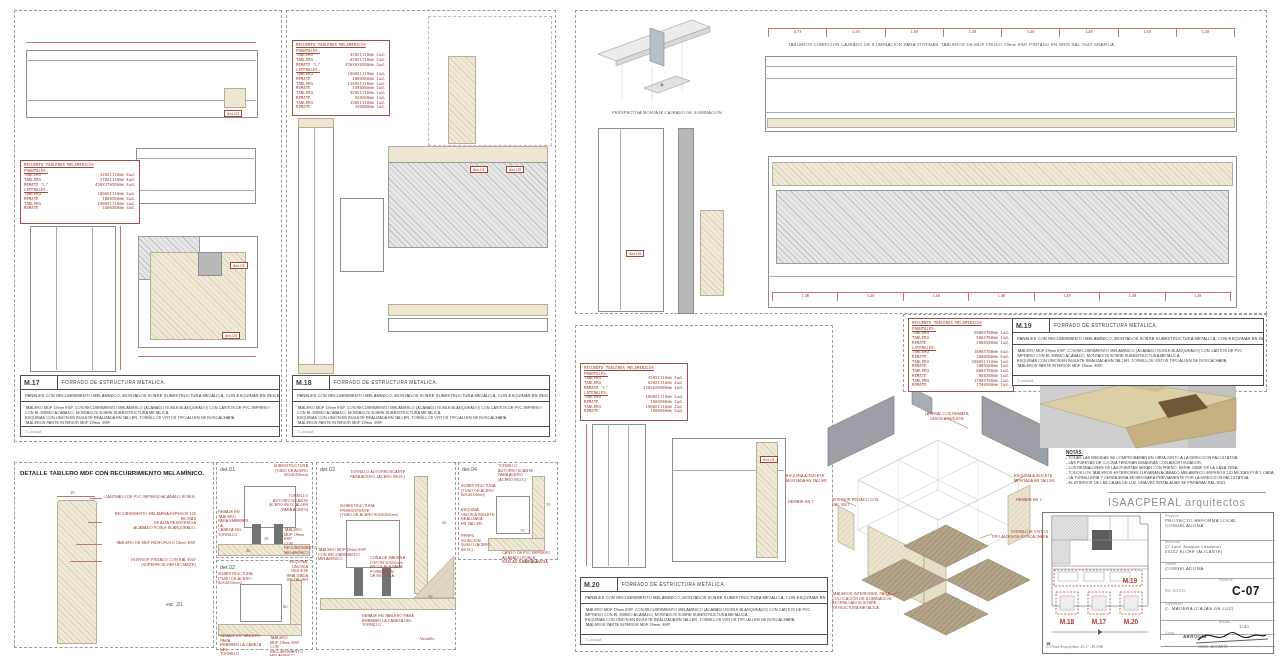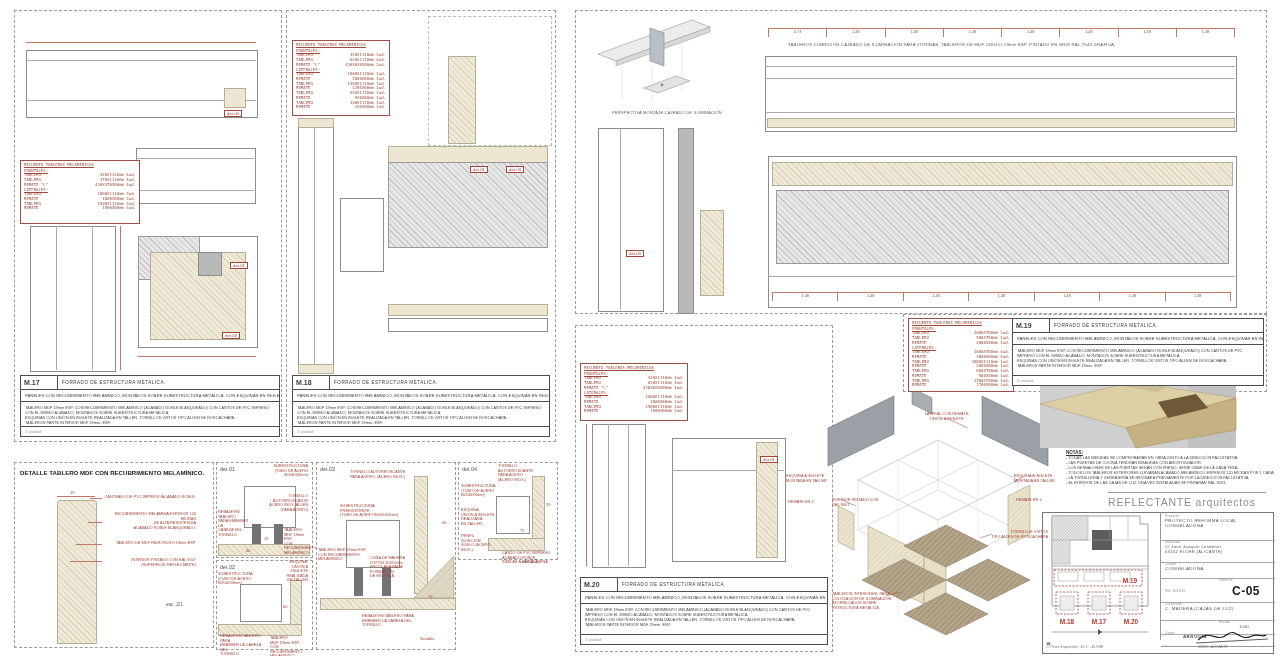--- a/index.html
+++ b/index.html
@@ -579,21 +579,21 @@
         <div class="nota">- TODAS LAS MEDIDAS SE COMPROBARÁN EN OBRA JUNTO A LA DIRECCIÓN FACULTATIVA.</div>
         <div class="nota">- LAS PUERTAS DE COCINA TENDRÁN BISAGRAS CON AMORTIGUADOR.</div>
         <div class="nota">- LOS RESBALONES DE LAS PUERTAS SERÁN CON FRENO, SERIE 2080F DE LA CASA TESA.</div>
         <div class="nota">- TODOS LOS TABLEROS EXTERIORES LLEVARÁN ACABADO MELAMINICO ESPESOR 120 MICRAS POR 1 CARA.</div>
         <div class="nota">- LA TORNILLERÍA Y CERRAJERÍA SE REVISARÁ PREVIAMENTE POR LA DIRECCIÓN FACULTATIVA.</div>
         <div class="nota">- EL INTERIOR DE LAS CAJAS DE LUZ, UNA VEZ INSTALADAS SE PINTARÁN RAL.9003.</div>
       </div>
   </div>
 
   <div class="lh" style="left:1108px;top:492px;width:158px;background:#999"></div>
-  <div class="firm" style="left:1108px;top:496px">REFLECTANTE arquitectos</div>
+  <div class="firm" style="left:1108px;top:496px">ISAACPERAL arquitectos</div>
   <div class="tb-frame" style="left:1042px;top:512px;width:230px;height:140px"></div>
   <svg style="left:1044px;top:514px" width="114" height="126" viewBox="0 0 114 126">
     <defs>
       <pattern id="kh" width="3" height="3" patternUnits="userSpaceOnUse">
         <path d="M0,3 L3,0" stroke="#bbb" stroke-width="0.5"></path>
       </pattern>
     </defs>
     <path d="M8,2 H96 V10 H104 V92 H8 Z" fill="#fff" stroke="#888" stroke-width="0.8"></path>
     <path d="M8,2 H44 V26 H26 V50 H8 Z" fill="#e4e4e4" stroke="#999" stroke-width="0.5"></path>
     <path d="M8,2 H44 V26 H26 V50 H8 Z" fill="url(#kh)"></path>
@@ -633,21 +633,21 @@
 03202 ELCHE (ALICANTE)</div>
   </div>
   <div class="tb-row" style="left:1161px;top:560px;width:110px;height:16px">
     <div class="tb-label">Cliente</div>
     <div class="tb-val">CONGELADONA</div>
   </div>
   <div class="tb-row" style="left:1161px;top:576px;width:110px;height:24px">
     <span class="tb-label">Ref. 3013/15</span>
     <span class="tb-label" style="position:absolute;left:58px;top:2px">Plano Nº</span>
   </div>
-  <div class="tb-plano" style="left:1232px;top:584px">C-05</div>
+  <div class="tb-plano" style="left:1232px;top:584px">C-07</div>
   <div class="tb-row" style="left:1161px;top:600px;width:110px;height:18px">
     <div class="tb-label">Contenido</div>
     <div class="tb-val">C. MADERA (CAJAS DE LUZ)</div>
   </div>
   <div class="tb-row" style="left:1161px;top:618px;width:110px;height:14px">
     <span class="tb-label">Cotas</span>
     <span class="tb-label" style="position:absolute;left:58px;top:2px">Escala</span>
     <span class="tb-val" style="position:absolute;left:78px;top:6px">1/40</span>
   </div>
   <div class="tb-row" style="left:1161px;top:632px;width:110px;height:12px;border-bottom:1px solid #999">

